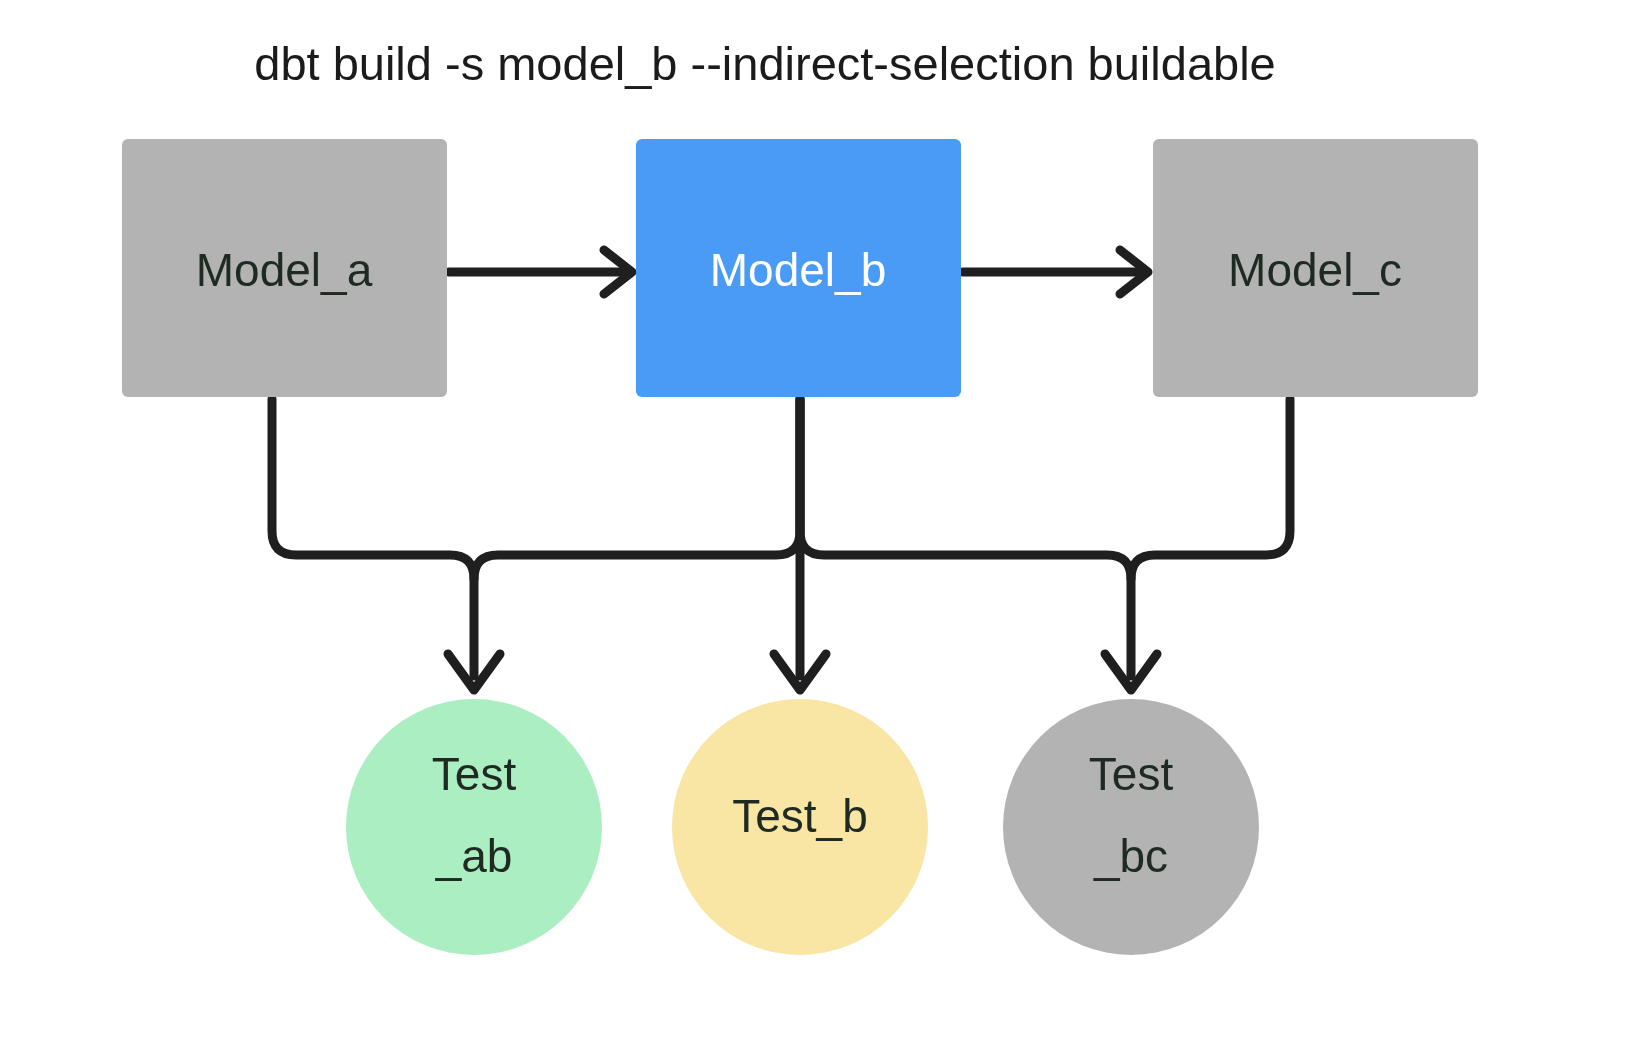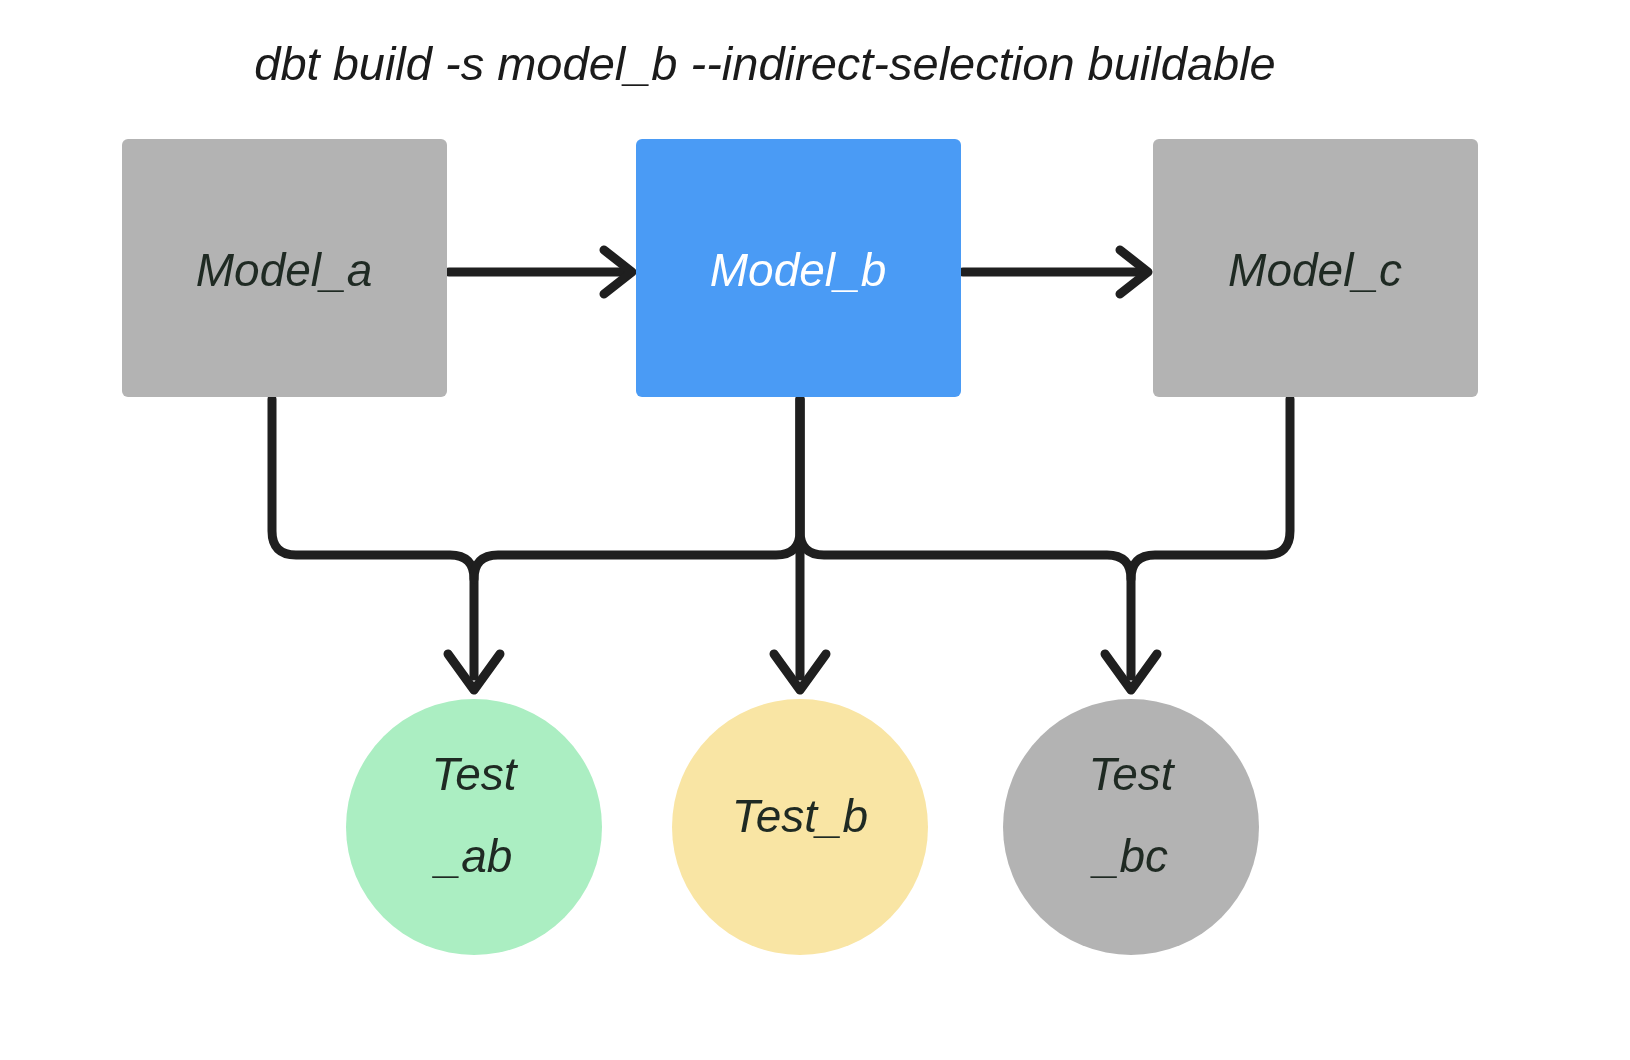--- a/index.html
+++ b/index.html
@@ -11,21 +11,20 @@
     width: 1630px;
     height: 1060px;
     overflow: hidden;
     font-family: "Liberation Sans", sans-serif;
   }
   #diagram-root {
     position: relative;
     width: 1630px;
     height: 1060px;
     background: #ffffff;
-    font-style: italic;
   }
   svg.canvas {
     position: absolute;
     top: 0;
     left: 0;
     width: 1630px;
     height: 1060px;
   }
   .title-text {
     font-family: "Liberation Sans", sans-serif;

